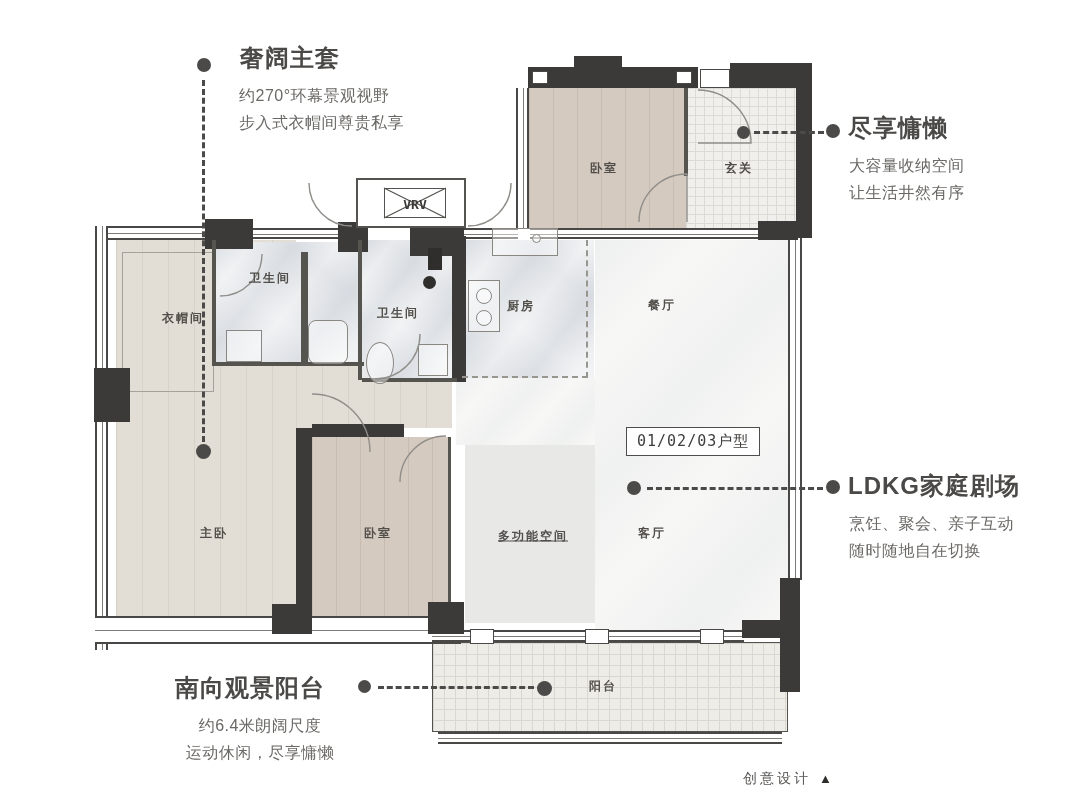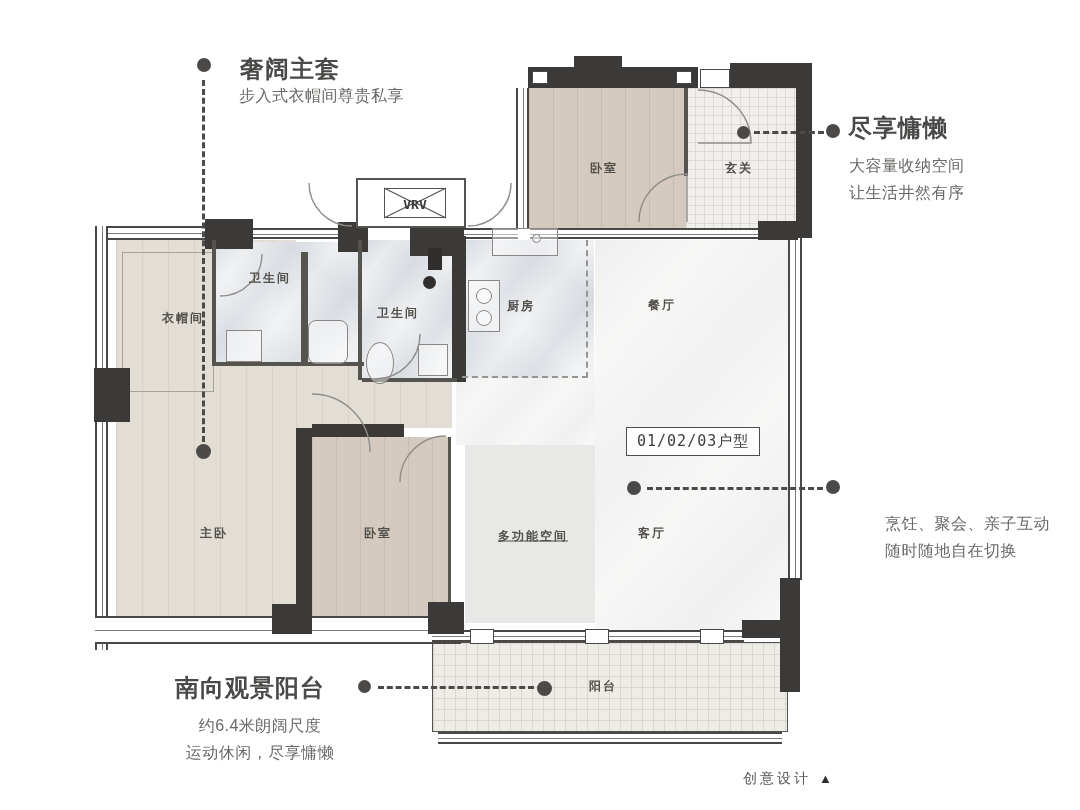--- a/index.html
+++ b/index.html
@@ -174,38 +174,40 @@
   <div class="rlabel" style="left:378px;top:533px;">卧室</div>
   <div class="rlabel" style="left:533px;top:536px;text-decoration:underline;">多功能空间</div>
   <div class="rlabel" style="left:652px;top:533px;">客厅</div>
   <div class="rlabel" style="left:603px;top:686px;">阳台</div>
 
   <div class="unit-box" style="left:626px;top:427px;">01/02/03户型</div>
 
   <div class="dot" style="left:197px;top:58px;width:14px;height:14px;"></div>
   <div class="dash-v" style="left:202px;top:80px;height:362px;"></div>
   <div class="dot" style="left:196px;top:444px;width:15px;height:15px;"></div>
-  <div class="ann-title" style="left:240px;top:53px;text-align:center;">奢阔主套</div>
+  <div class="ann-title" style="left:240px;top:42px;text-align:center;">奢阔主套</div>
   <div class="ann-body" style="left:239px;top:82px;">
+    <div>约270°环幕景观视野</div>
     <div>步入式衣帽间尊贵私享</div>
   </div>
 
   <div class="dot" style="left:737px;top:126px;width:13px;height:13px;"></div>
   <div class="dash-h" style="left:754px;top:131px;width:70px;"></div>
   <div class="dot" style="left:826px;top:124px;width:14px;height:14px;"></div>
   <div class="ann-title" style="left:848px;top:112px;">尽享慵懒</div>
   <div class="ann-body" style="left:849px;top:152px;">
     <div>大容量收纳空间</div>
     <div>让生活井然有序</div>
   </div>
 
   <div class="dot" style="left:627px;top:481px;width:14px;height:14px;"></div>
   <div class="dash-h" style="left:647px;top:487px;width:176px;"></div>
   <div class="dot" style="left:826px;top:480px;width:14px;height:14px;"></div>
-  <div class="ann-body" style="left:849px;top:510px;margin-left:36px;">
+  <div class="ann-title" style="left:848px;top:470px;">LDKG家庭剧场</div>
+  <div class="ann-body" style="left:849px;top:510px;">
     <div>烹饪、聚会、亲子互动</div>
     <div>随时随地自在切换</div>
   </div>
 
   <div class="ann-title" style="left:175px;top:672px;">南向观景阳台</div>
   <div class="dot" style="left:358px;top:680px;width:13px;height:13px;"></div>
   <div class="dash-h" style="left:378px;top:686px;width:156px;"></div>
   <div class="dot" style="left:537px;top:681px;width:15px;height:15px;"></div>
   <div class="ann-body" style="left:140px;top:712px;width:240px;text-align:center;">
     <div>约6.4米朗阔尺度</div>

